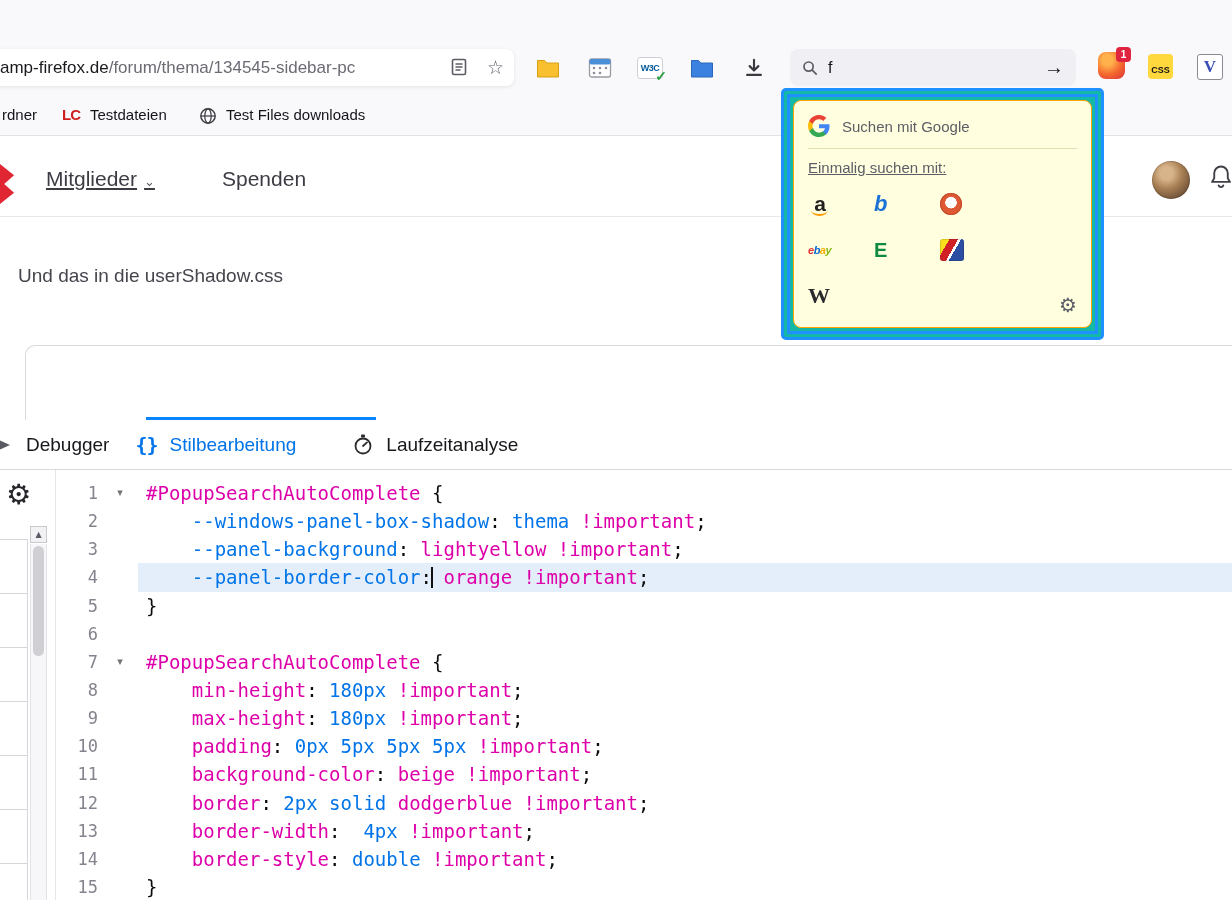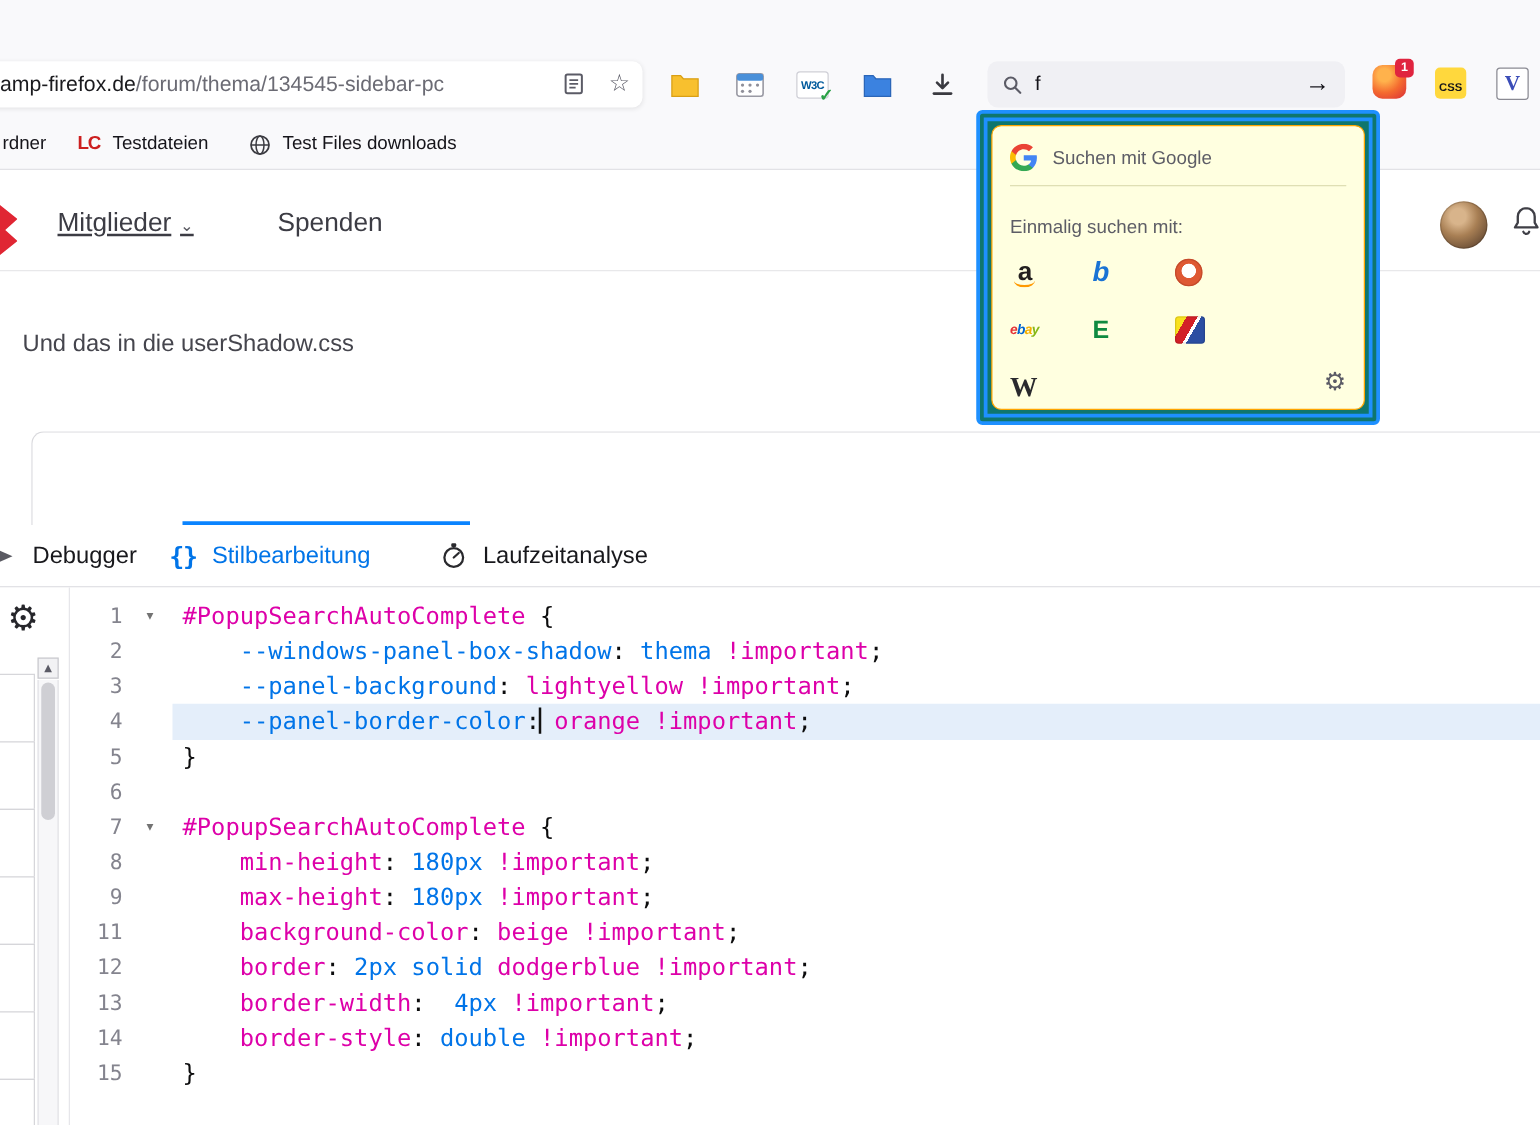--- a/index.html
+++ b/index.html
@@ -57,27 +57,27 @@
   .avatar { left:1152px; top:25px; width:38px; height:38px; border-radius:50%;
             background:radial-gradient(circle at 38% 32%, #d8b48b 0 18%, #a87f54 45%, #6e5138 78%, #55402c 100%);
             box-shadow:inset 0 0 0 1px rgba(0,0,0,.15); }
   .bell-pos { left:1207px; top:27px; }
   .nav-divider { left:0; top:80px; width:1232px; height:1px; background:#e8e8ea; }
   .post-text { left:18px; top:129px; font-size:19px; color:#45454d; }
   .post-box { left:25px; top:209px; width:1400px; height:80px; border:1px solid #d9d9dd; border-radius:10px 0 0 0; border-right:0; }
 
   
   .popup { left:781px; top:88px; width:323px; height:252px; z-index:60;
-           border:9px double #1e90ff; border-radius:5px; background:#0f766e; padding:3px; }
+           border:9px double #1e90ff; border-radius:5px; background:#14b8a6; padding:3px; }
   .popup-inner { width:100%; height:100%; border:1px solid #ffa500; border-radius:8px; background:#ffffe0;
                  padding:10px 14px 8px; position:relative; font-size:15px; }
   .google-row { display:flex; align-items:center; gap:12px; height:30px; }
   .popup-label { color:#5d5d66; }
   .popup-divider { height:1px; background:rgba(140,140,70,.28); margin:7px 0 4px; }
-  .once-label { margin-top:24px; color:#5d5d66; }
+  .once-label { margin-top:10px; color:#5d5d66;text-decoration:underline; }
   .engine-grid { margin-top:16px; display:grid; grid-template-columns:repeat(3, 66px); row-gap:22px; align-items:center; }
   .engine-cell { height:24px; display:flex; align-items:center; }
   .popup-gear { position:absolute; right:14px; bottom:12px; font-family:"DejaVu Sans", sans-serif;
                 font-size:20px; color:#5b5b66; line-height:20px; }
 
   .eng { display:inline-flex; align-items:center; justify-content:center; }
   .eng-amazon { position:relative; width:24px; height:24px; font-size:21px; font-weight:bold; color:#221f1f; }
   .eng-amazon::after { content:""; position:absolute; left:3px; bottom:0; width:17px; height:8px;
                        border-bottom:2.4px solid #ff9900; border-radius:0 0 12px 12px / 0 0 8px 8px; }
   .eng-bing { font-size:22px; font-weight:bold; color:#1a73d4; font-style:italic; }
@@ -335,20 +335,21 @@
     <div>
         <div class="code-line"><span class="gutter-num">1</span><span class="fold-col">▾</span><span class="code-text"><span class="tk-m">#PopupSearchAutoComplete</span><span class="tk-d"> {</span></span></div>
         <div class="code-line"><span class="gutter-num">2</span><span class="fold-col"></span><span class="code-text"><span class="tk-d">    </span><span class="tk-b">--windows-panel-box-shadow</span><span class="tk-d">: </span><span class="tk-b">thema</span><span class="tk-d"> </span><span class="tk-m">!important</span><span class="tk-d">;</span></span></div>
         <div class="code-line"><span class="gutter-num">3</span><span class="fold-col"></span><span class="code-text"><span class="tk-d">    </span><span class="tk-b">--panel-background</span><span class="tk-d">: </span><span class="tk-m">lightyellow</span><span class="tk-d"> </span><span class="tk-m">!important</span><span class="tk-d">;</span></span></div>
         <div class="code-line active"><span class="gutter-num">4</span><span class="fold-col"></span><span class="code-text"><span class="tk-d">    </span><span class="tk-b">--panel-border-color</span><span class="tk-d">:</span><span class="caret"></span><span class="tk-d"> </span><span class="tk-m">orange</span><span class="tk-d"> </span><span class="tk-m">!important</span><span class="tk-d">;</span></span></div>
         <div class="code-line"><span class="gutter-num">5</span><span class="fold-col"></span><span class="code-text"><span class="tk-d">}</span></span></div>
         <div class="code-line"><span class="gutter-num">6</span><span class="fold-col"></span><span class="code-text"></span></div>
         <div class="code-line"><span class="gutter-num">7</span><span class="fold-col">▾</span><span class="code-text"><span class="tk-m">#PopupSearchAutoComplete</span><span class="tk-d"> {</span></span></div>
         <div class="code-line"><span class="gutter-num">8</span><span class="fold-col"></span><span class="code-text"><span class="tk-d">    </span><span class="tk-m">min-height</span><span class="tk-d">: </span><span class="tk-b">180px</span><span class="tk-d"> </span><span class="tk-m">!important</span><span class="tk-d">;</span></span></div>
         <div class="code-line"><span class="gutter-num">9</span><span class="fold-col"></span><span class="code-text"><span class="tk-d">    </span><span class="tk-m">max-height</span><span class="tk-d">: </span><span class="tk-b">180px</span><span class="tk-d"> </span><span class="tk-m">!important</span><span class="tk-d">;</span></span></div>
+        <div class="code-line"><span class="gutter-num">10</span><span class="fold-col"></span><span class="code-text"><span class="tk-d">    </span><span class="tk-m">padding</span><span class="tk-d">: </span><span class="tk-b">0px 5px 5px 5px</span><span class="tk-d"> </span><span class="tk-m">!important</span><span class="tk-d">;</span></span></div>
         <div class="code-line"><span class="gutter-num">11</span><span class="fold-col"></span><span class="code-text"><span class="tk-d">    </span><span class="tk-m">background-color</span><span class="tk-d">: </span><span class="tk-m">beige</span><span class="tk-d"> </span><span class="tk-m">!important</span><span class="tk-d">;</span></span></div>
         <div class="code-line"><span class="gutter-num">12</span><span class="fold-col"></span><span class="code-text"><span class="tk-d">    </span><span class="tk-m">border</span><span class="tk-d">: </span><span class="tk-b">2px</span><span class="tk-d"> </span><span class="tk-b">solid</span><span class="tk-d"> </span><span class="tk-m">dodgerblue</span><span class="tk-d"> </span><span class="tk-m">!important</span><span class="tk-d">;</span></span></div>
         <div class="code-line"><span class="gutter-num">13</span><span class="fold-col"></span><span class="code-text"><span class="tk-d">    </span><span class="tk-m">border-width</span><span class="tk-d">:  </span><span class="tk-b">4px</span><span class="tk-d"> </span><span class="tk-m">!important</span><span class="tk-d">;</span></span></div>
         <div class="code-line"><span class="gutter-num">14</span><span class="fold-col"></span><span class="code-text"><span class="tk-d">    </span><span class="tk-m">border-style</span><span class="tk-d">: </span><span class="tk-b">double</span><span class="tk-d"> </span><span class="tk-m">!important</span><span class="tk-d">;</span></span></div>
         <div class="code-line"><span class="gutter-num">15</span><span class="fold-col"></span><span class="code-text"><span class="tk-d">}</span></span></div>
       </div>
   </div>
 
 </div>
 

